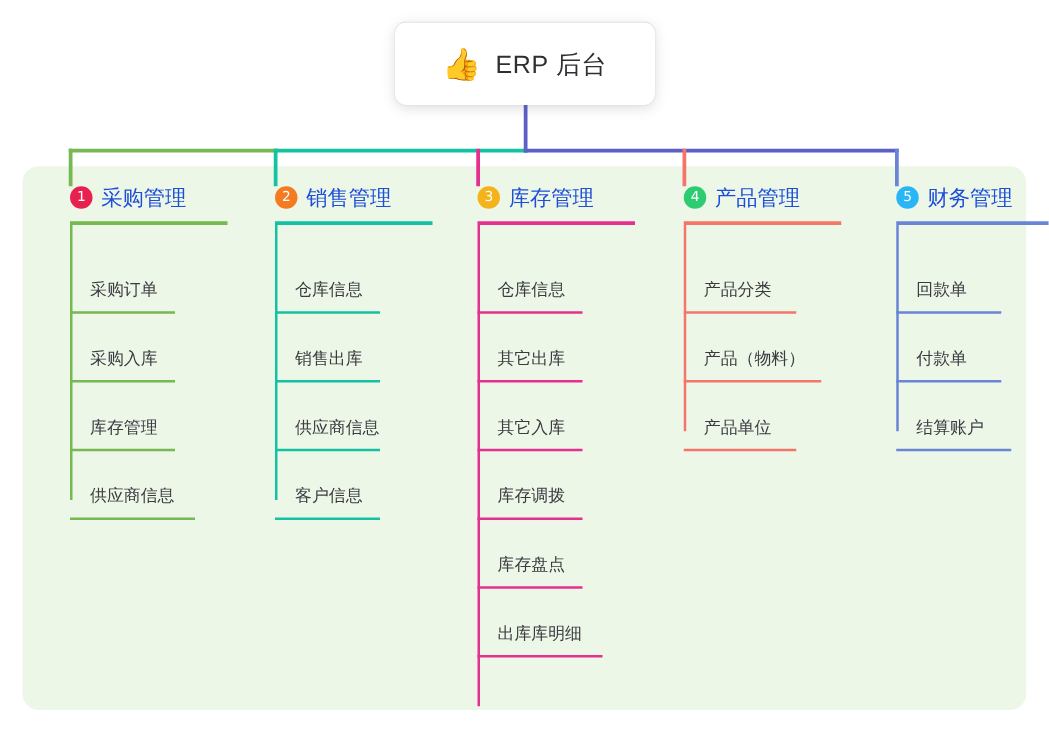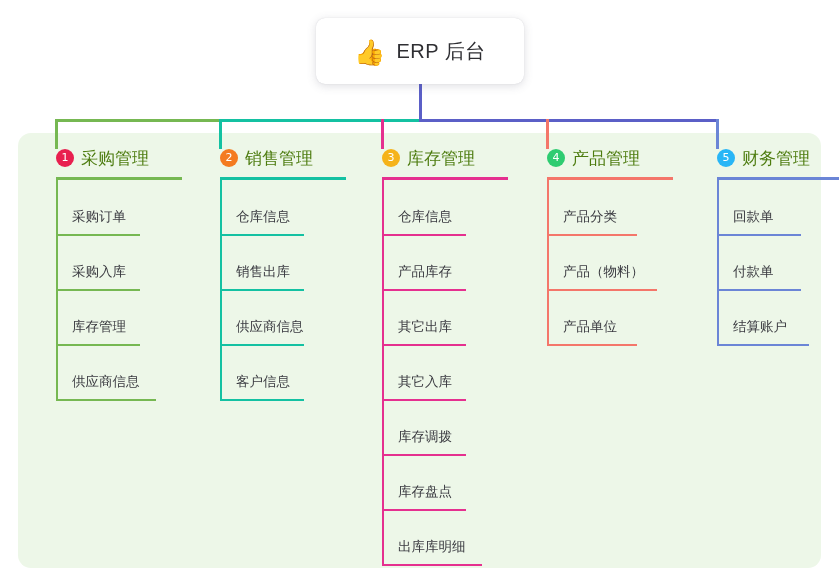--- a/index.html
+++ b/index.html
@@ -96,30 +96,30 @@
     border-radius: 50%;
     color: #ffffff;
     font-size: 11px;
     line-height: 18px;
     text-align: center;
     flex: 0 0 auto;
     font-family: "DejaVu Sans", sans-serif;
   }
   .col-title {
     font-size: 17px;
-    color: #4d7c0f;
+    color: #1d4ed8;
     white-space: nowrap;
   }
   .col-rule {
     height: 3px;
     margin-top: 6px;
   }
   .col-body {
     position: relative;
-    padding-top: 0;
+    padding-top: 15px;
   }
   .spine {
     position: absolute;
     left: 20px;
     top: 0;
     width: 2px;
   }
   .leaf {
     position: relative;
     height: 55px;
@@ -222,24 +222,20 @@
           <span class="col-title">库存管理</span>
         </div>
         <div class="col-rule" style="width: 126px; background: rgb(229, 48, 143); margin-left: 20px;"></div>
         <div class="col-body">
           <div class="spine" style="height: 385px; background: rgb(229, 48, 143);"></div>
           <div class="leaf">
             <span class="leaf-label">仓库信息</span>
             <div class="leaf-rule" style="width: 84px; background: rgb(229, 48, 143);"></div>
           </div>
           <div class="leaf">
-            <span class="leaf-label">产品库存</span>
-            <div class="leaf-rule" style="width: 84px; background: rgb(229, 48, 143);"></div>
-          </div>
-          <div class="leaf">
             <span class="leaf-label">其它出库</span>
             <div class="leaf-rule" style="width: 84px; background: rgb(229, 48, 143);"></div>
           </div>
           <div class="leaf">
             <span class="leaf-label">其它入库</span>
             <div class="leaf-rule" style="width: 84px; background: rgb(229, 48, 143);"></div>
           </div>
           <div class="leaf">
             <span class="leaf-label">库存调拨</span>
             <div class="leaf-rule" style="width: 84px; background: rgb(229, 48, 143);"></div>

